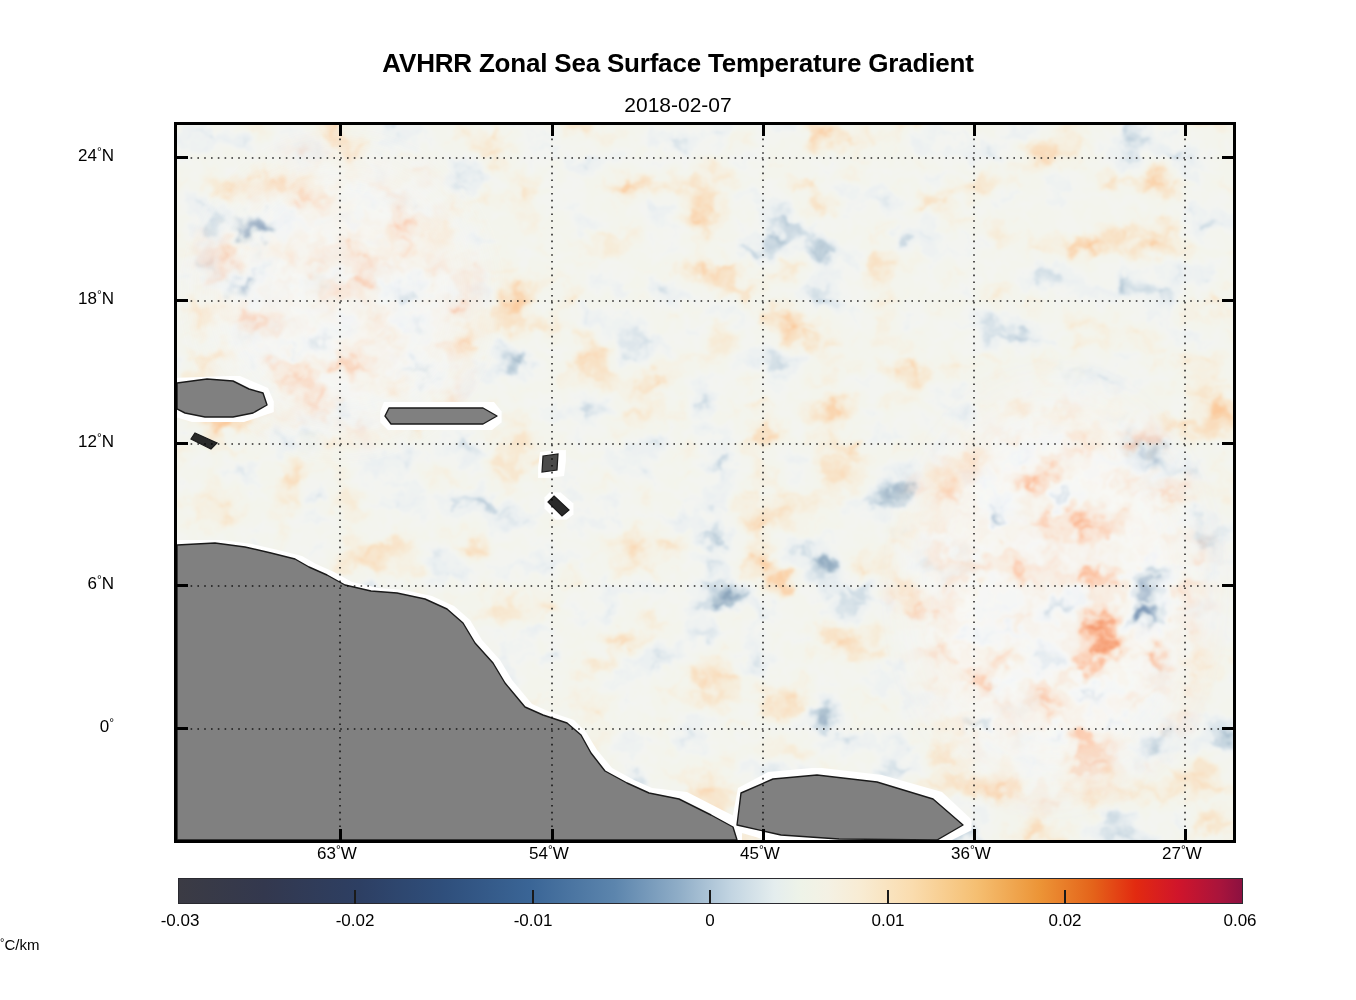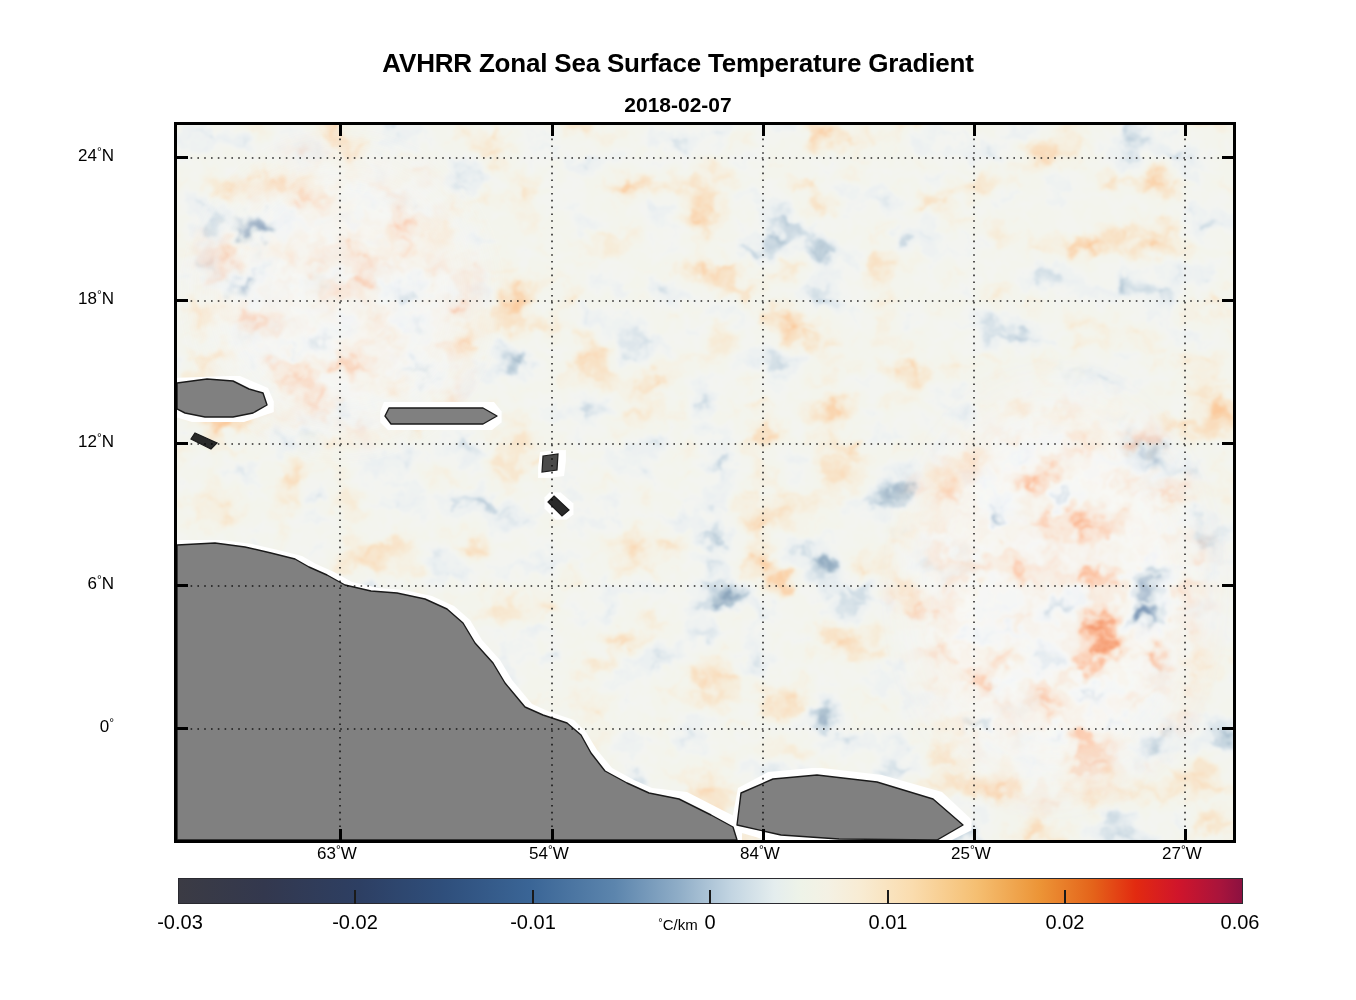--- a/index.html
+++ b/index.html
@@ -34,21 +34,21 @@
     font-weight: bold;
     letter-spacing: -0.2px;
     white-space: nowrap;
   }
   #title-sub {
     position: absolute;
     left: 0; top: 93px;
     width: 1356px;
     text-align: center;
     font-size: 21px;
-    font-weight: bold;
+    font-weight: normal;
     white-space: nowrap;
   }
 
   
   #map-axes {
     position: absolute;
     left: 174px;
     top: 122px;
     width: 1056px;
     height: 715px;
@@ -161,31 +161,31 @@
   .cb-tick {
     position: absolute;
     top: 12px;
     width: 2px;
     height: 14px;
     background: #1a1a1a;
   }
   .cb-label {
     position: absolute;
     top: 911px;
-    font-size: 20px;
+    font-size: 17px;
     text-align: right;
     white-space: nowrap;
     transform: translateX(-50%);
   }
   #cb-unit {
     position: absolute;
     left: 0;
-    top: 916px;
-    width: 1356px;
-    text-align: center;
+    top: 936px;
+    width: 1356px;
+    text-align: left;
     font-size: 15px;
     white-space: nowrap;
   }
   #cb-unit .deg {
     font-size: 11px;
     vertical-align: 4px;
   }
 </style>
 </head>
 <body>
@@ -351,22 +351,22 @@
   </div>
 
   <div class="ytick-label" style="top:155px;"><span>24</span><span class="deg">°</span><span>N</span></div>
   <div class="ytick-label" style="top:298px;"><span>18</span><span class="deg">°</span><span>N</span></div>
   <div class="ytick-label" style="top:441px;"><span>12</span><span class="deg">°</span><span>N</span></div>
   <div class="ytick-label" style="top:583px;"><span>6</span><span class="deg">°</span><span>N</span></div>
   <div class="ytick-label" style="top:726px;"><span>0</span><span class="deg">°</span><span></span></div>
 
   <div class="xtick-label" style="left:337px;"><span>63</span><span class="deg">°</span><span>W</span></div>
   <div class="xtick-label" style="left:549px;text-align:right;"><span>54</span><span class="deg">°</span><span>W</span></div>
-  <div class="xtick-label" style="left:760px;"><span>84</span><span class="deg">°</span><span>W</span></div>
-  <div class="xtick-label" style="left:971px;"><span>25</span><span class="deg">°</span><span>W</span></div>
+  <div class="xtick-label" style="left:760px;"><span>45</span><span class="deg">°</span><span>W</span></div>
+  <div class="xtick-label" style="left:971px;"><span>36</span><span class="deg">°</span><span>W</span></div>
   <div class="xtick-label" style="left:1182px;"><span>27</span><span class="deg">°</span><span>W</span></div>
 
   <div id="colorbar-wrap">
     <div id="colorbar"></div>
     <div class="cb-tick" style="left:176px;"></div>
     <div class="cb-tick" style="left:354px;"></div>
     <div class="cb-tick" style="left:531px;"></div>
     <div class="cb-tick" style="left:709px;"></div>
     <div class="cb-tick" style="left:886px;"></div>
   </div>

